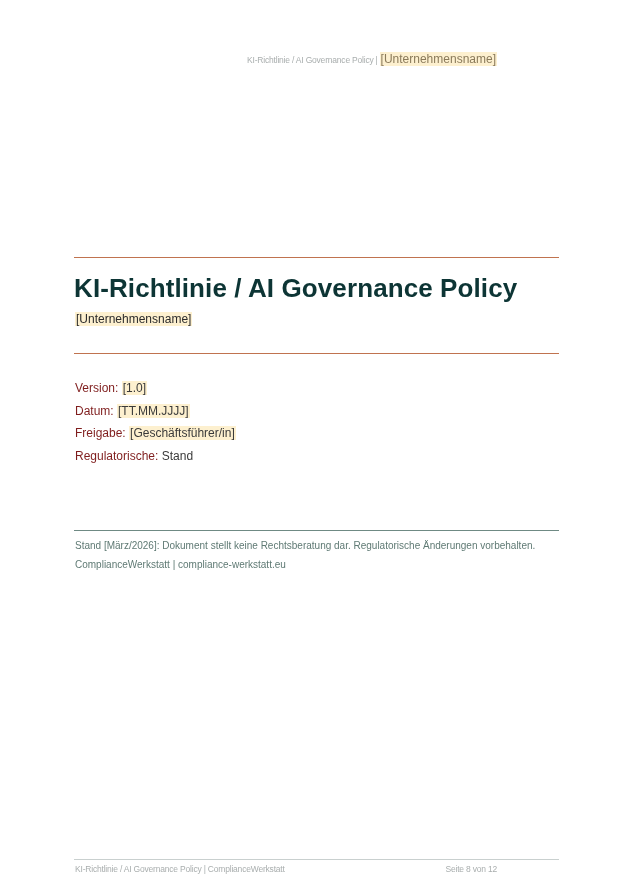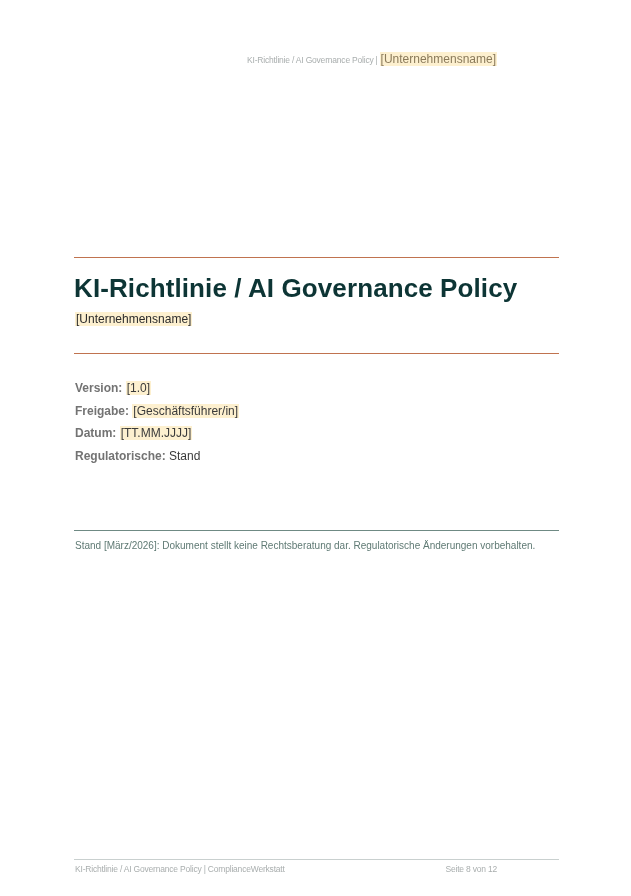--- a/index.html
+++ b/index.html
@@ -71,21 +71,21 @@
       padding: 0 1px;
     }
     .meta {
       position: absolute;
       left: 75px;
       top: 362px;
       font-size: 12px;
       line-height: 22.5px;
     }
     .meta-row { white-space: nowrap; }
-    .meta-label { font-weight: bold; color: #737373; }
+    .meta-label { font-weight: normal; color: #7f1d1d; }
     .meta-value { color: #3a3a3a; padding: 0 1px; }
     .meta-value.plain { padding: 0; }
 
     .disclaimer {
       position: absolute;
       left: 75px;
       top: 522px;
       font-size: 10px;
       color: #5f7a74;
       line-height: 18.5px;
@@ -122,37 +122,38 @@
   <div class="subtitle hl">[Unternehmensname]</div>
 
   <div class="rule rule-copper" style="top:338px;"></div>
 
   <div class="meta">
     <div class="meta-row">
       <span class="meta-label">Version:</span>
       <span class="meta-value hl">[1.0]</span>
     </div>
     <div class="meta-row">
+      <span class="meta-label">Datum:</span>
+      <span class="meta-value hl">[TT.MM.JJJJ]</span>
+    </div>
+    <div class="meta-row">
       <span class="meta-label">Freigabe:</span>
       <span class="meta-value hl">[Geschäftsführer/in]</span>
-    </div>
-    <div class="meta-row">
-      <span class="meta-label">Datum:</span>
-      <span class="meta-value hl">[TT.MM.JJJJ]</span>
     </div>
     <div class="meta-row">
       <span class="meta-label">Regulatorische:</span>
       <span class="meta-value plain">Stand</span>
     </div>
   </div>
 
   <div class="rule rule-teal" style="top:515px;"></div>
 
   <div class="disclaimer">
     <div>Stand [März/2026]: Dokument stellt keine Rechtsberatung dar. Regulatorische Änderungen vorbehalten.</div>
+    <div>ComplianceWerkstatt | compliance-werkstatt.eu</div>
   </div>
 
   <div class="rule rule-grey" style="top:844px;"></div>
 
   <div class="running-footer">
     <span>KI-Richtlinie / AI Governance Policy | ComplianceWerkstatt</span>
     <span>Seite 8 von 12</span>
   </div>
 
 </div>

